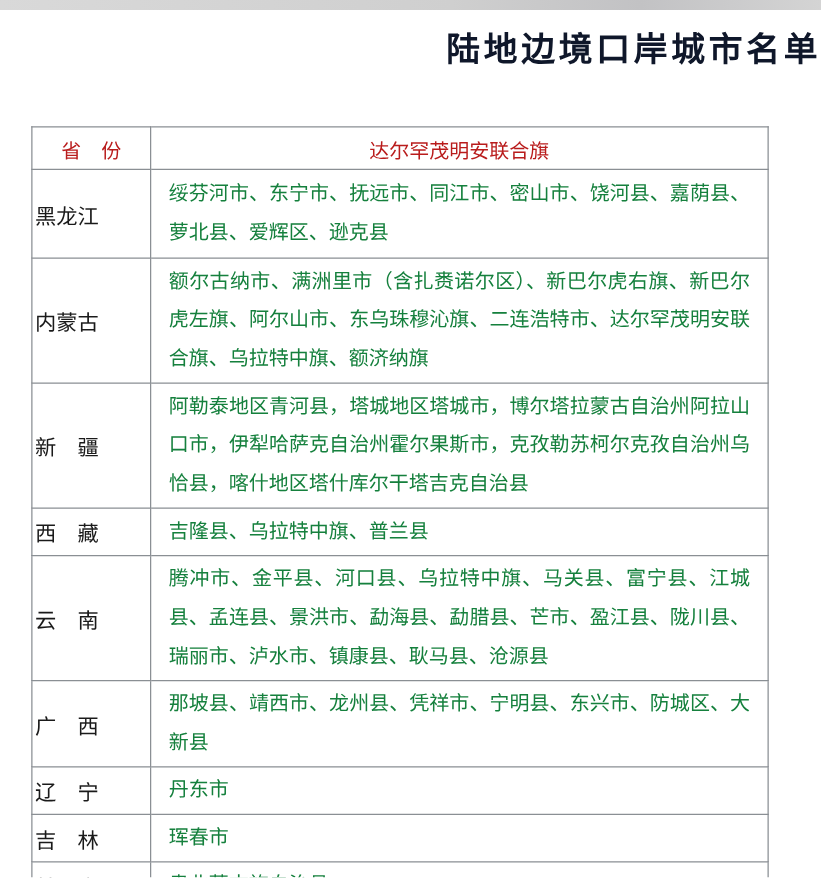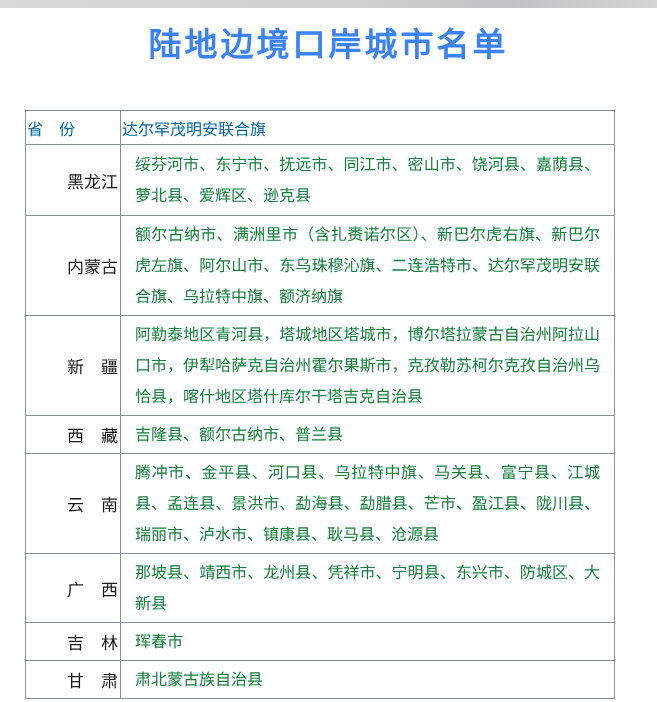--- a/index.html
+++ b/index.html
@@ -18,25 +18,25 @@
   }
   .scan-strip {
     position: absolute;
     top: 0; left: 0;
     width: 100%;
     height: 8px;
     background: linear-gradient(to right, #d9d9d9 0%, #cfcfcf 55%, #c2c2c4 78%, #d4d4d4 100%);
   }
   .title {
     margin: 18px 0 0 0;
-    text-align: center;
-    font-size: 33px;
+    text-align: right;
+    font-size: 27px;
     font-weight: bold;
     letter-spacing: 3px;
-    color: #3b82f6;
+    color: #0f172a;
     font-family: "Liberation Serif", "DejaVu Serif", serif;
   }
   table.border-table {
     border-collapse: collapse;
     table-layout: fixed;
     width: 589px;
     margin: 44px 0 0 25px;
     font-size: 16px;
   }
   table.border-table th,
@@ -45,25 +45,25 @@
     vertical-align: middle;
     font-weight: normal;
   }
   col.province-col { width: 95px; }
   col.cities-col   { width: 494px; }
   .header-row { height: 34px; }
   .header-row th {
     font-family: Liberation Sans, sans-serif;
     font-weight: bold;
     font-size: 16px;
-    text-align: left;
-    color: #0369a1;
+    text-align: center;
+    color: #b91c1c;
   }
   .province-cell {
-    text-align: right;
+    text-align: left;
     font-size: 17px;
     color: #1a1a1a;
     padding: 2px 2px;
   }
   .cities-cell {
     padding: 3px 14px;
     line-height: 31px;
     text-align: justify;
     text-justify: inter-ideograph;
     color: #15803d;
@@ -110,33 +110,37 @@
     <td class="cities-cell">额尔古纳市、满洲里市（含扎赉诺尔区）、新巴尔虎右旗、新巴尔虎左旗、阿尔山市、东乌珠穆沁旗、二连浩特市、达尔罕茂明安联合旗、乌拉特中旗、额济纳旗</td>
   </tr>
 
   <tr class="data-row">
     <td class="province-cell">新　疆</td>
     <td class="cities-cell">阿勒泰地区青河县，塔城地区塔城市，博尔塔拉蒙古自治州阿拉山口市，伊犁哈萨克自治州霍尔果斯市，克孜勒苏柯尔克孜自治州乌恰县，喀什地区塔什库尔干塔吉克自治县</td>
   </tr>
 
   <tr class="data-row">
     <td class="province-cell">西　藏</td>
-    <td class="cities-cell">吉隆县、额尔古纳市、普兰县</td>
+    <td class="cities-cell">吉隆县、乌拉特中旗、普兰县</td>
   </tr>
 
   <tr class="data-row">
     <td class="province-cell">云　南</td>
     <td class="cities-cell">腾冲市、金平县、河口县、乌拉特中旗、马关县、富宁县、江城县、孟连县、景洪市、勐海县、勐腊县、芒市、盈江县、陇川县、瑞丽市、泸水市、镇康县、耿马县、沧源县</td>
   </tr>
 
   <tr class="data-row">
     <td class="province-cell">广　西</td>
     <td class="cities-cell">那坡县、靖西市、龙州县、凭祥市、宁明县、东兴市、防城区、大新县</td>
   </tr>
 
+  <tr class="data-row">
+    <td class="province-cell">辽　宁</td>
+    <td class="cities-cell">丹东市</td>
+  </tr>
 
   <tr class="data-row">
     <td class="province-cell">吉　林</td>
     <td class="cities-cell">珲春市</td>
   </tr>
 
   <tr class="data-row">
     <td class="province-cell">甘　肃</td>
     <td class="cities-cell">肃北蒙古族自治县</td>
   </tr>

